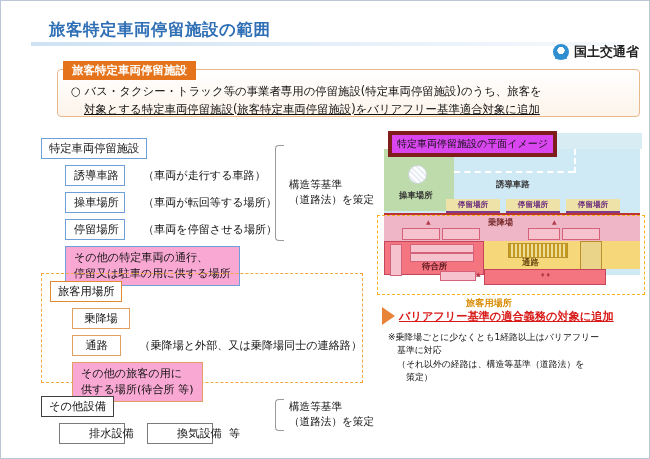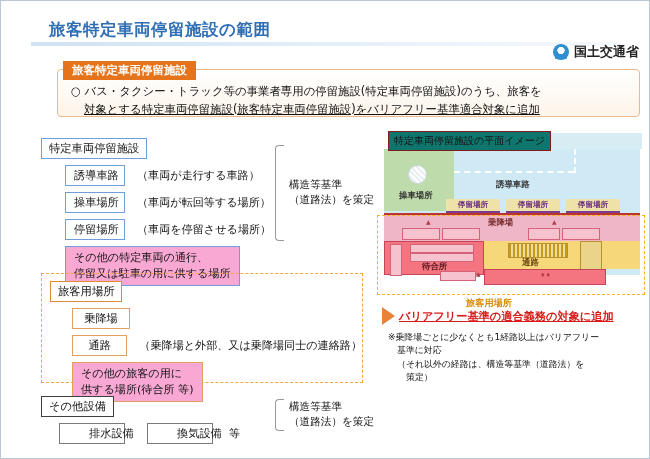--- a/index.html
+++ b/index.html
@@ -80,21 +80,21 @@
 
   .chip{
     display:inline-block;font-size:11.2px;color:#111;background:#fff;
     padding:2px 8px;box-sizing:border-box;white-space:nowrap;text-align:center;
   }
   .chip-blue{border:1px solid #6f9fd8;}
   .chip-orange{border:1px solid #e2a060;}
   .chip-gray{border:1px solid #7a7a7a;padding-left:29px;}
 
   .row{display:flex;align-items:center;margin-top:6px;}
-  .row .desc{font-size:11.1px;color:#111;margin-left:12px;white-space:nowrap;}
+  .row .desc{font-size:11.1px;color:#111;margin-left:18px;white-space:nowrap;}
 
   .multiline-box{
     display:inline-block;font-size:11.1px;color:#111;line-height:1.45;
     padding:3px 8px;background:#f9a8d4;box-sizing:border-box;
   }
 
   
   .grp-vehicle{position:absolute;left:0;top:0;width:300px;}
   .grp-pax{
     position:absolute;left:0;top:136px;width:322px;height:110px;
@@ -112,21 +112,21 @@
   }
   .brace-note{
     position:absolute;font-size:10.6px;color:#111;line-height:1.4;white-space:nowrap;
   }
 
   
   .col-right{position:absolute;left:383px;top:130px;width:258px;}
 
   .plan-title{
     position:absolute;left:4px;top:0;z-index:5;
-    font-size:10px;color:#111;background:#0f766e;border:1px solid #7f1d1d;
+    font-size:10px;color:#111;background:#d946ef;border:4px solid #7f1d1d;
     padding:2px 5px;white-space:nowrap;
   }
   .plan-head-bg{
     position:absolute;left:130px;top:2px;width:128px;height:16px;
     background:#d8ecf4;
   }
 
   .plan{
     position:absolute;left:0;top:18px;width:256px;height:126px;
     background:#cfe9f5;box-sizing:border-box;

